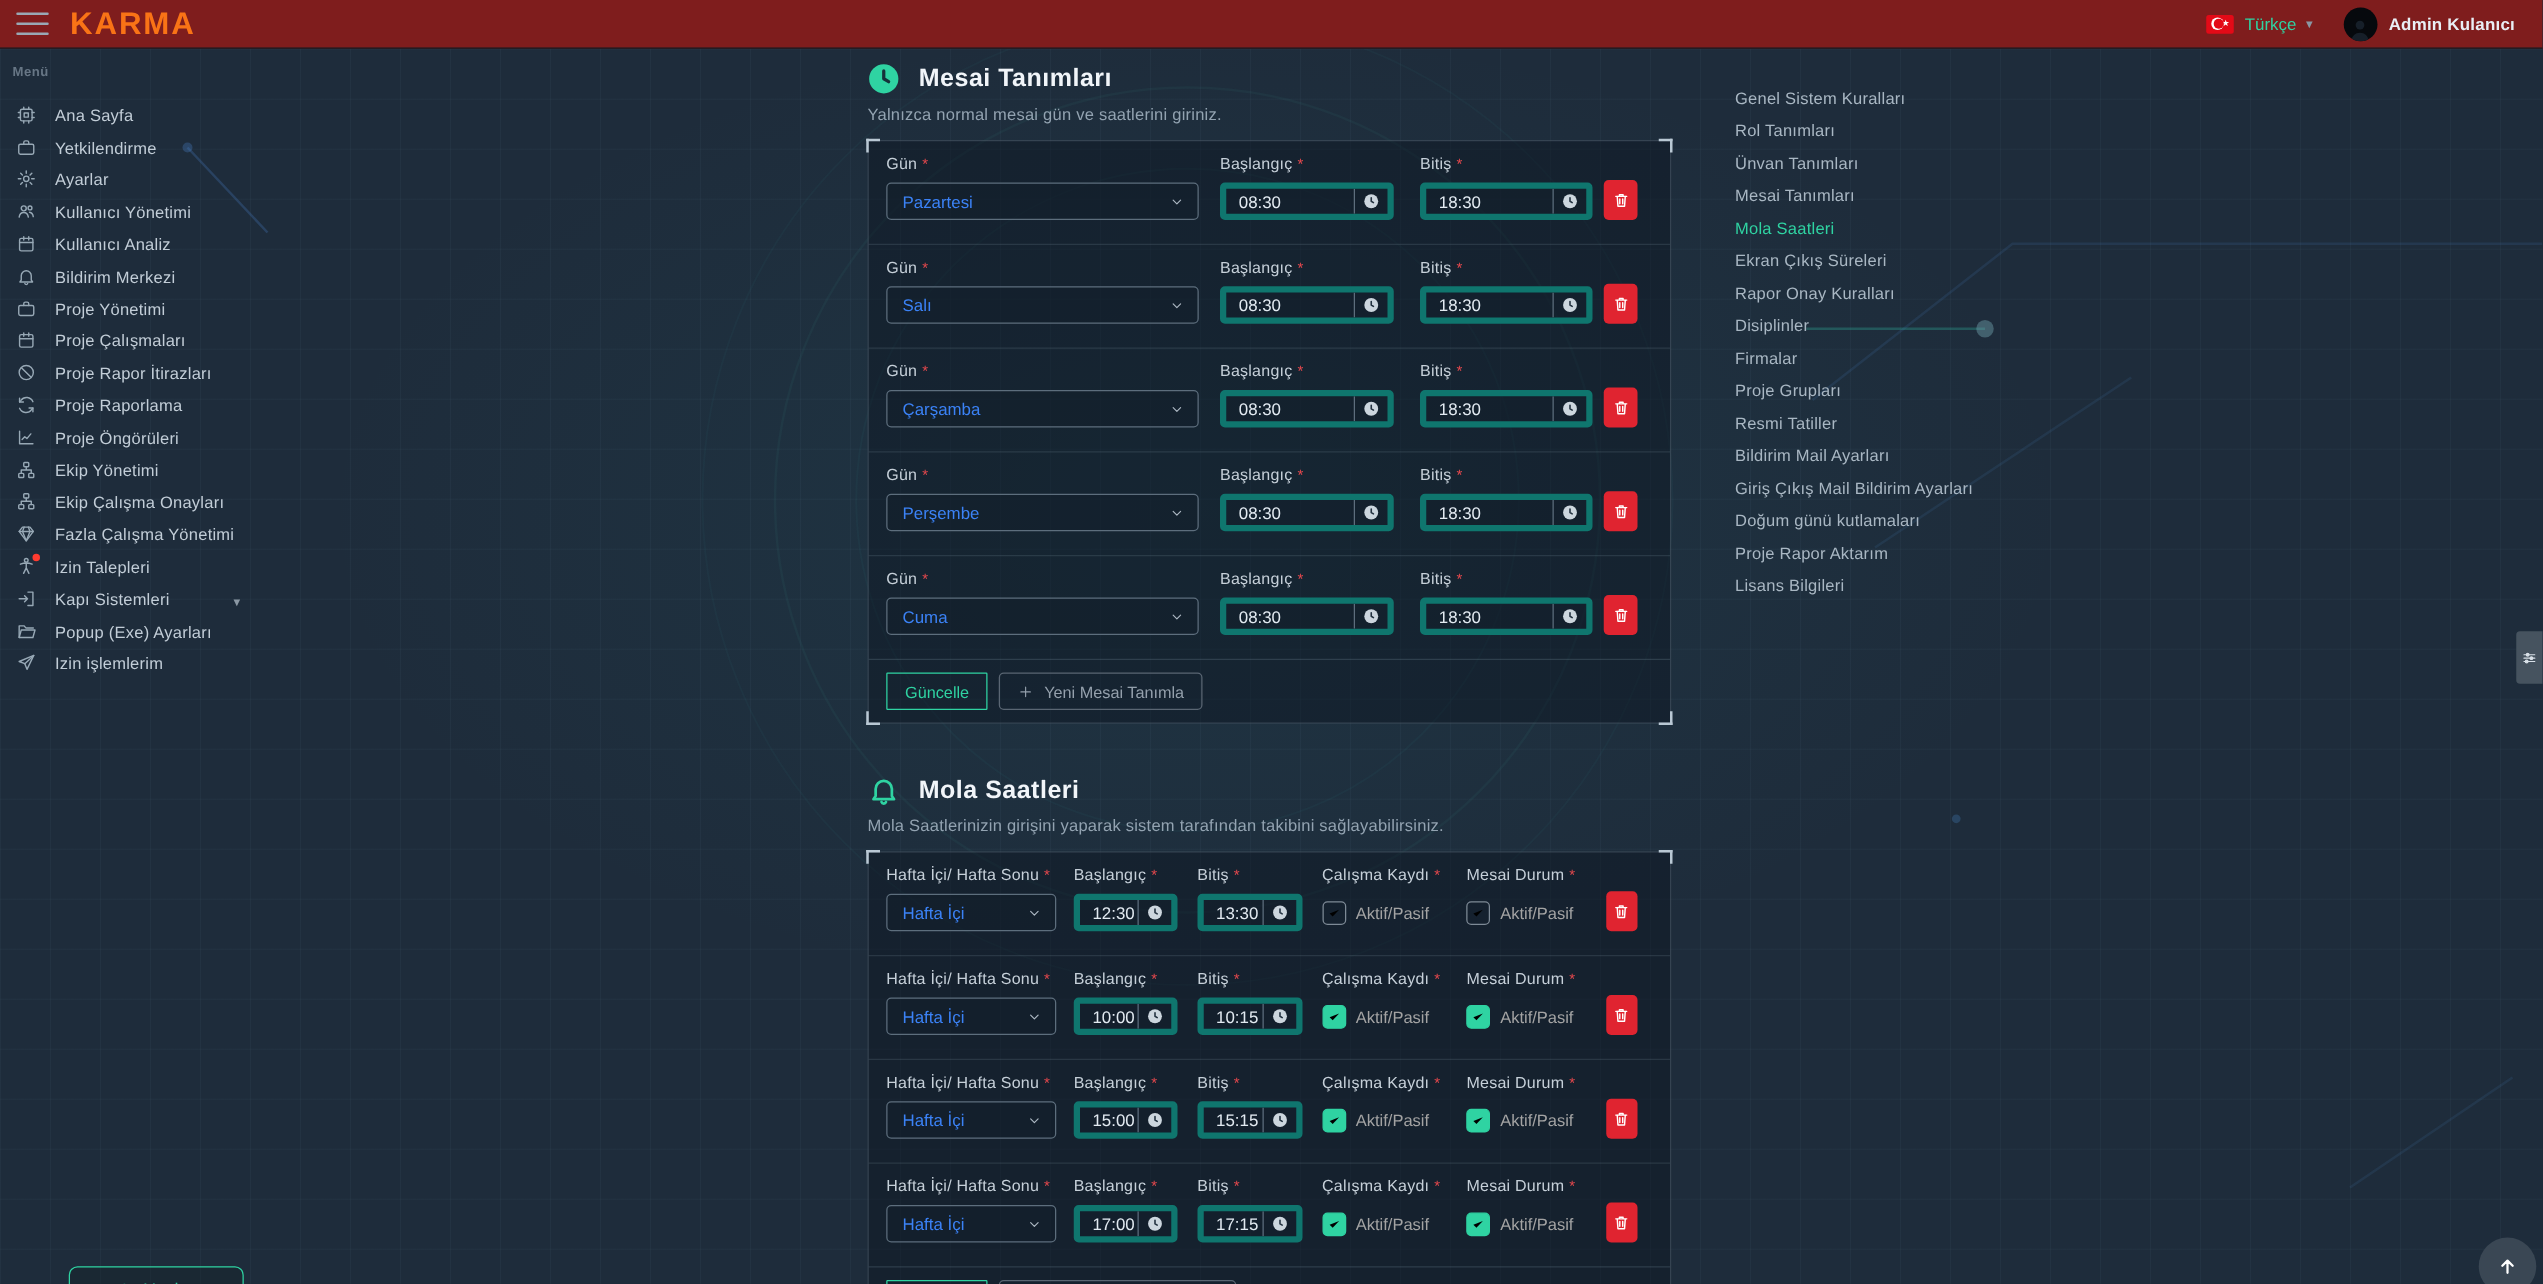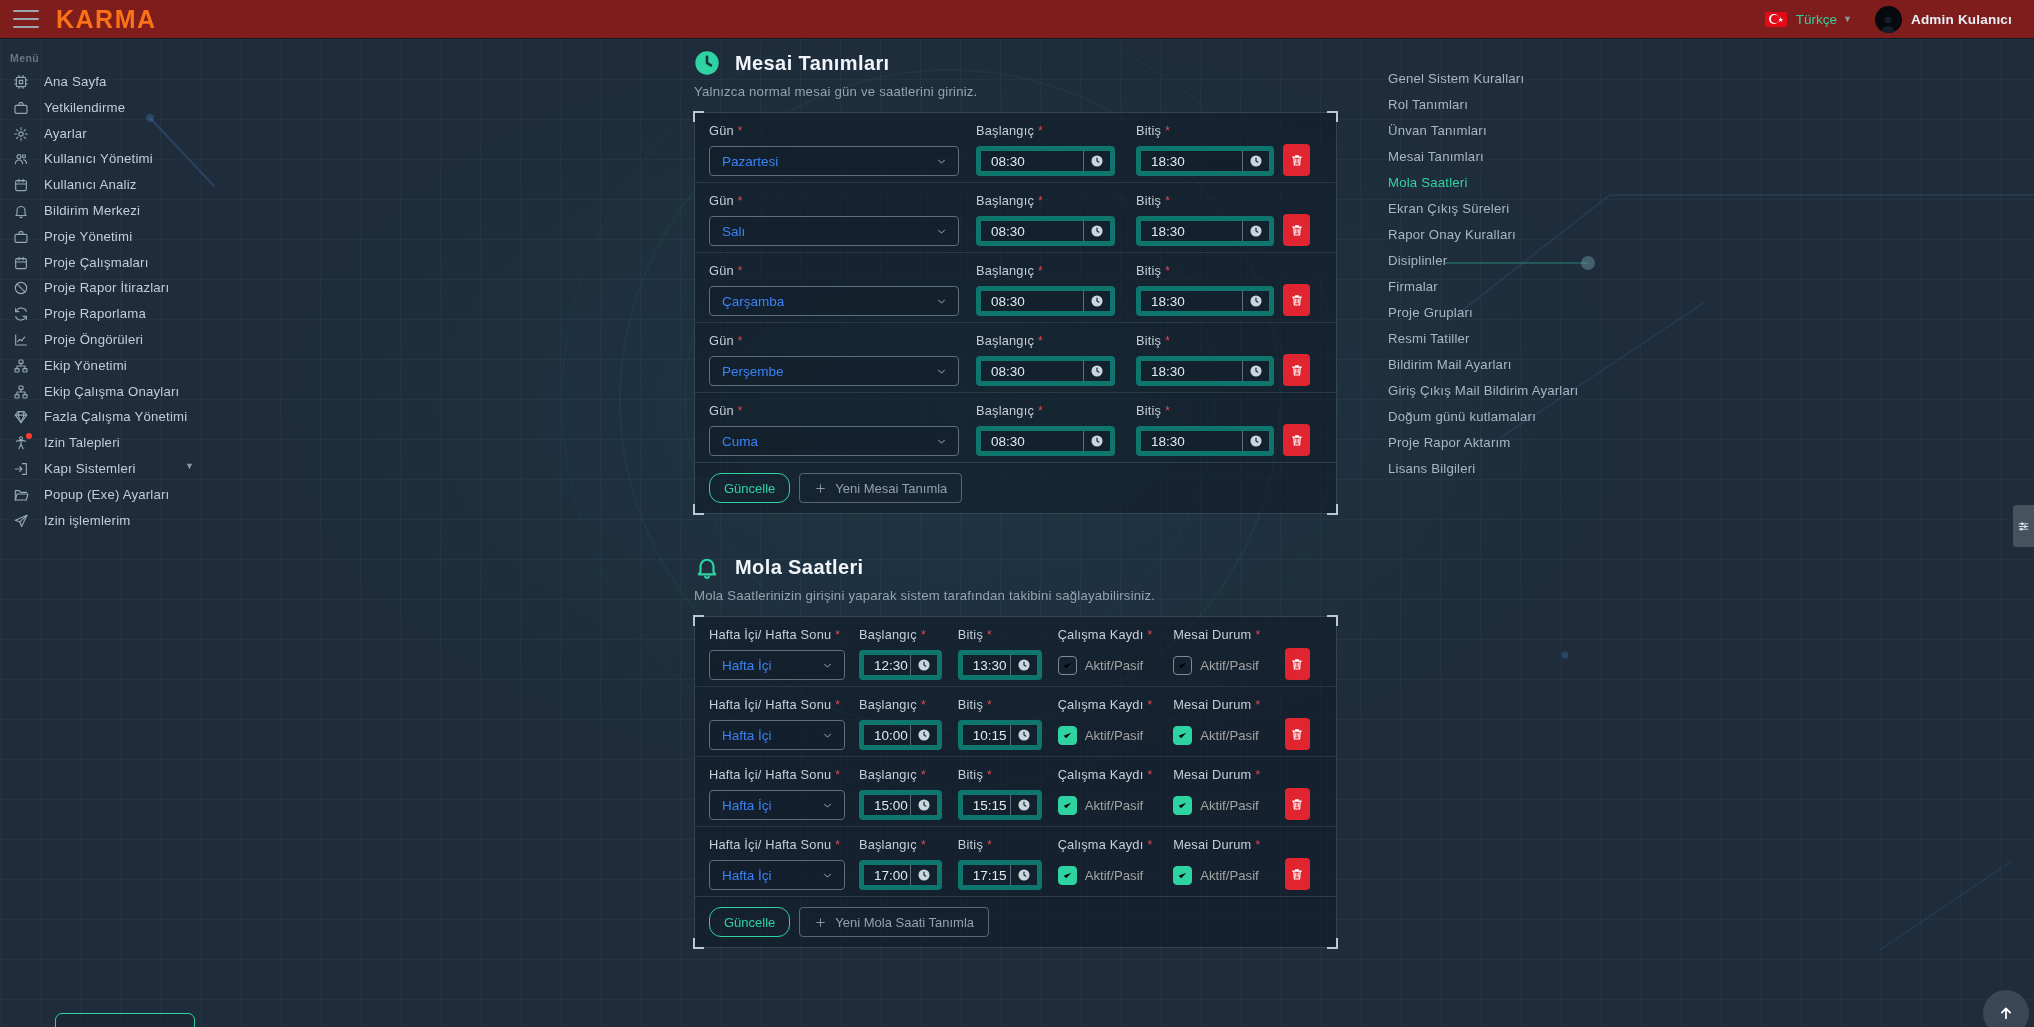--- a/index.html
+++ b/index.html
@@ -37,21 +37,21 @@
   .lang-caret{color:#8a97a3;font-size:9px;margin-left:-3px}
   .avatar{width:27px;height:27px;border-radius:50%;background:#06090d;margin-left:14px;
     display:flex;align-items:flex-end;justify-content:center;overflow:hidden}
   .avatar svg{width:20px;height:20px}
   .user-name{color:#e9eff5;font-size:13.5px;font-weight:700;letter-spacing:.2px}
 
   
   .sidebar{position:absolute;left:0;top:39px;width:232px;bottom:0;z-index:10}
   .menu-label{margin:13px 0 10px 10px;font-size:10.5px;font-weight:700;color:#677685;
     letter-spacing:.4px}
-  .sb-item{display:flex;align-items:flex-start;height:25.8px;padding-left:13px;cursor:pointer}
+  .sb-item{display:flex;align-items:flex-end;height:25.8px;padding-left:13px;cursor:pointer}
   .sb-icon{width:16px;height:16px;color:#97a8b5;position:relative;flex:none}
   .sb-icon.badged::after{content:"";position:absolute;top:-2px;right:-3px;width:6px;height:6px;
     border-radius:50%;background:#ff3b30}
   .sb-label{margin-left:15px;font-size:13.2px;color:#c2cdd7;letter-spacing:.2px;white-space:nowrap}
   .sb-chev{margin-left:auto;margin-right:38px;color:#8b98a4;font-size:9px}
 
   .help-btn{position:absolute;left:55px;top:1013px;width:140px;height:36px;
     border:1px solid #2fd3a2;border-radius:7px;background:rgba(20,34,40,0.4);
     display:flex;align-items:center;justify-content:center;gap:8px;color:#2fd3a2;
     font-size:13.5px;cursor:pointer;z-index:12}
@@ -69,21 +69,21 @@
   .sec-title{font-size:20px;font-weight:700;color:#f1f5f9;letter-spacing:.4px}
   .sec-sub{margin-top:8px;font-size:13.2px;color:#93a3b1;letter-spacing:.2px}
   .panel{position:relative;margin-top:13px;border:1px solid rgba(151,173,189,0.25);
     background:rgba(12,21,30,0.45)}
   .corner{position:absolute;width:11px;height:11px;border:0 solid #b9c8d4}
   .c-tl{top:-2px;left:-2px;border-top-width:2px;border-left-width:2px}
   .c-tr{top:-2px;right:-2px;border-top-width:2px;border-right-width:2px}
   .c-bl{bottom:-2px;left:-2px;border-bottom-width:2px;border-left-width:2px}
   .c-br{bottom:-2px;right:-2px;border-bottom-width:2px;border-right-width:2px}
 
-  .frow{display:flex;padding:10px 14px 6px;border-bottom:1px solid rgba(151,173,189,0.16)}
+  .frow{display:flex;padding:10px 14px 19px;border-bottom:1px solid rgba(151,173,189,0.16)}
   .frow:last-of-type{border-bottom:none}
   .field{display:flex;flex-direction:column}
   .flabel{font-size:12.8px;color:#c6d0d9;height:15px;margin-bottom:8px;white-space:nowrap;
     letter-spacing:.2px}
   .req{color:#e5484d;margin-left:4px;font-size:12px}
   .select{height:30px;border:1px solid #5d6e7d;border-radius:4px;background:rgba(18,30,41,0.5);
     display:flex;align-items:center;padding:0 10px 0 12px;cursor:pointer}
   .sval{font-size:13.5px;color:#3b82f6;flex:1;white-space:nowrap}
   .chev{width:13px;height:13px;color:#aeb9c4;flex:none}
   .tgroup{height:30px;border:5px solid #0f766e;border-radius:4px;background:rgba(18,30,41,0.5);
@@ -110,21 +110,21 @@
   .f-start{width:139px;margin-left:17px}
   .f-end{width:138px;margin-left:21px}
   
   .f-type{width:146px}
   .f-start2{width:89px;margin-left:14px}
   .f-end2{width:90px;margin-left:16px}
   .f-check{width:109px;margin-left:16px}
   .f-check2{width:120px;margin-left:14px}
 
   .pfooter{border-top:1px solid rgba(151,173,189,0.2);padding:10px 14px;display:flex;gap:9px}
-  .btn-update{height:30px;padding:0 14px;border:1px solid #2fd3a2;border-radius:12px;
+  .btn-update{height:30px;padding:0 14px;border:1px solid #2fd3a2;border-radius:1px;
     background:transparent;color:#2fd3a2;font-size:13px;cursor:pointer;
     font-family:"Liberation Sans",sans-serif}
   .btn-new{height:30px;padding:0 14px;border:1px solid #5a6673;border-radius:4px;
     background:transparent;color:#94a0ac;font-size:13px;display:flex;align-items:center;gap:8px;
     cursor:pointer;font-family:"Liberation Sans",sans-serif}
   .btn-new .ic{width:13px;height:13px}
 
   
   .right-nav{position:absolute;left:1388px;top:70px;width:192px;z-index:10;list-style:none}
   .rn-item{font-size:13.2px;color:#a9b7c3;margin-bottom:9px;line-height:17px;cursor:pointer;

